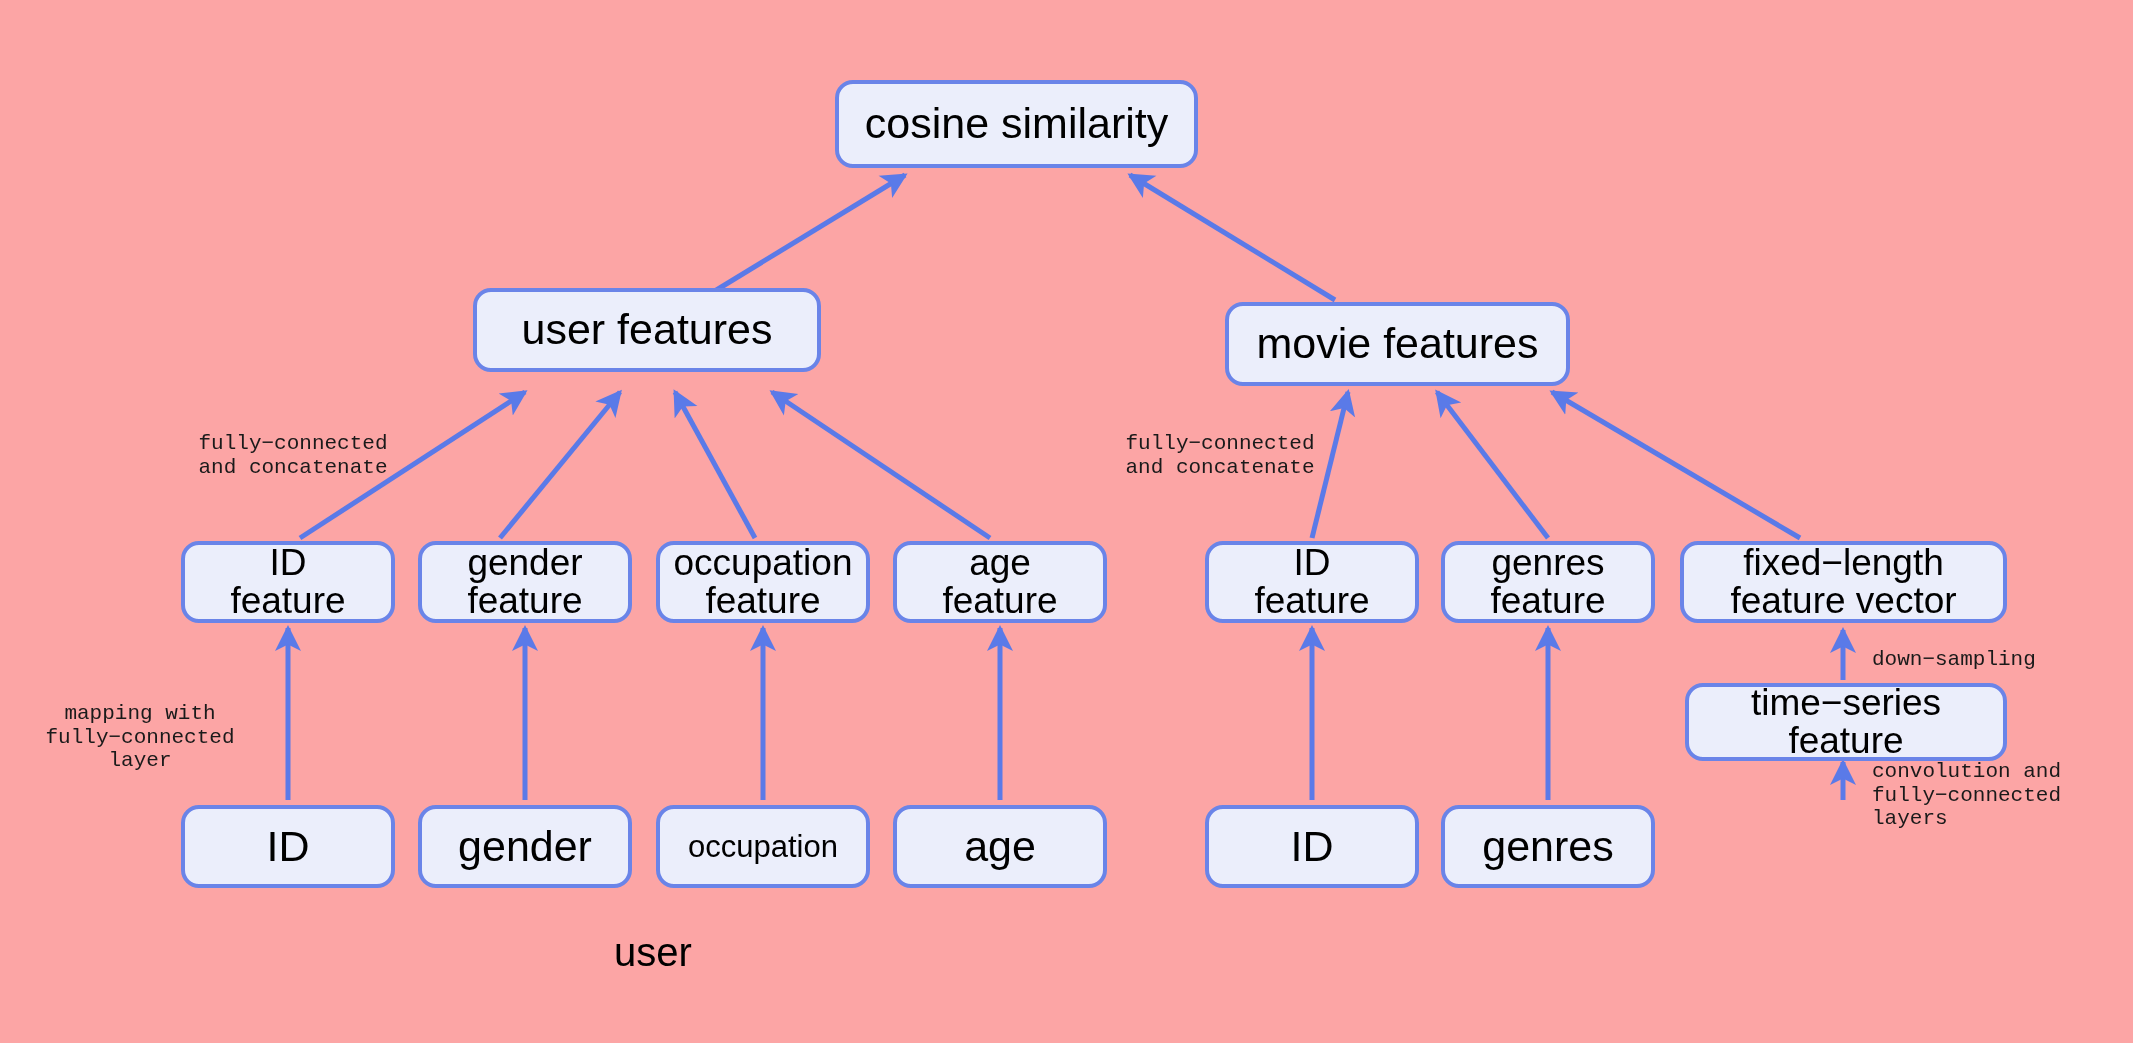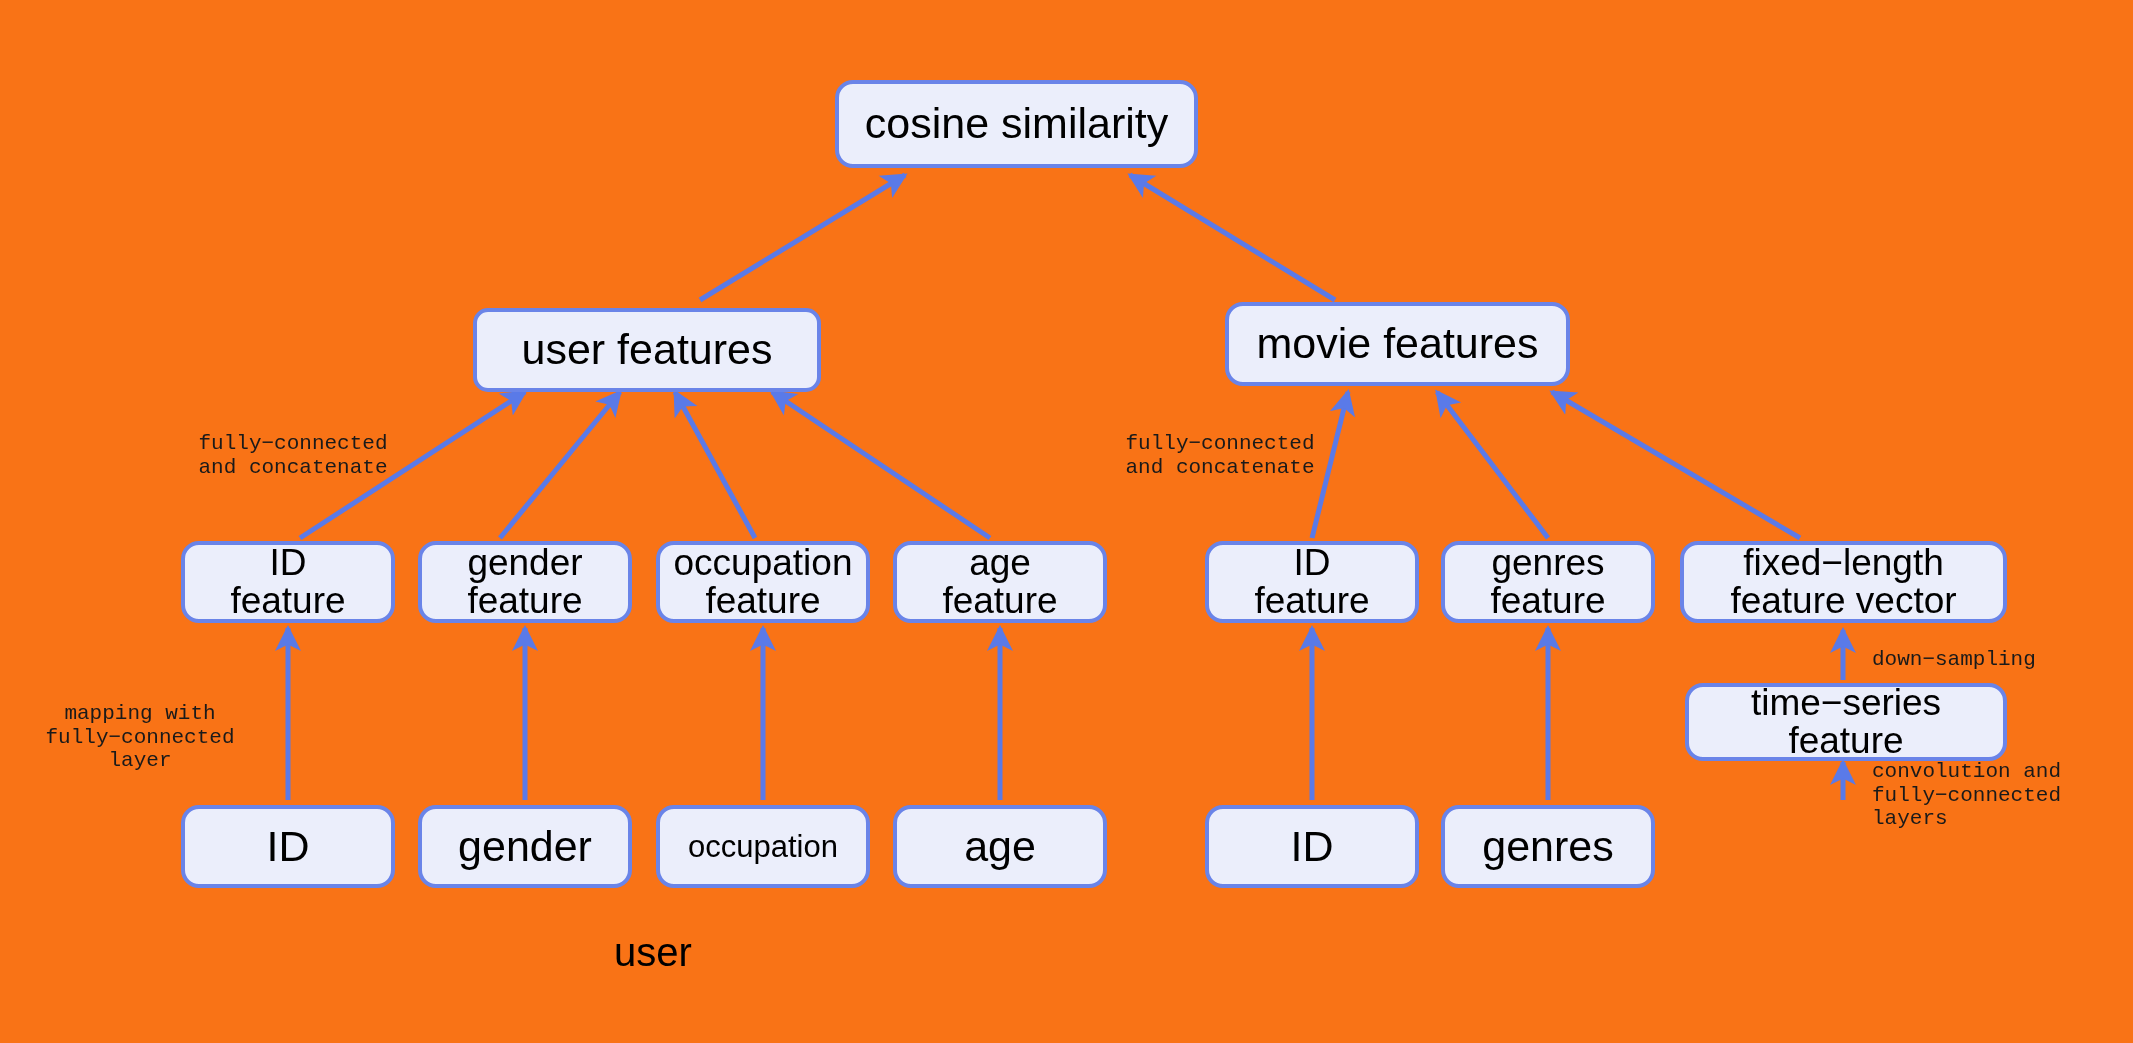--- a/index.html
+++ b/index.html
@@ -7,21 +7,21 @@
     padding: 0;
     background: #ffffff;
   }
   body {
     font-family: "Liberation Sans", sans-serif;
   }
   #canvas {
     position: relative;
     width: 2133px;
     height: 1043px;
-    background: #f97316;
+    background: #fca5a5;
     overflow: hidden;
   }
   svg#edges {
     position: absolute;
     left: 0;
     top: 0;
     width: 2133px;
     height: 1043px;
     pointer-events: none;
   }
@@ -98,21 +98,21 @@
       <line x1="1843" y1="800" x2="1843" y2="762"></line>
 
       <line x1="1843" y1="680" x2="1843" y2="630"></line>
     </g>
   </svg>
 
   <div class="node big" style="left:835px; top:80px; width:363px; height:88px;">
     <span>cosine similarity</span>
   </div>
 
-  <div class="node big" style="left:473px; top:308px; width:348px; height:84px;border-radius:15px;">
+  <div class="node big" style="left:473px; top:288px; width:348px; height:84px;">
     <span>user features</span>
   </div>
 
   <div class="node big" style="left:1225px; top:302px; width:345px; height:84px;">
     <span>movie features</span>
   </div>
 
   <div class="node med" style="left:181px; top:541px; width:214px; height:82px;">
     <span>ID
 feature</span>

